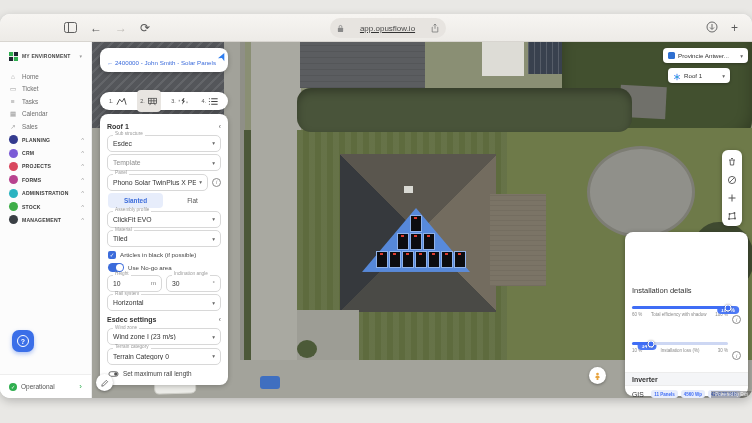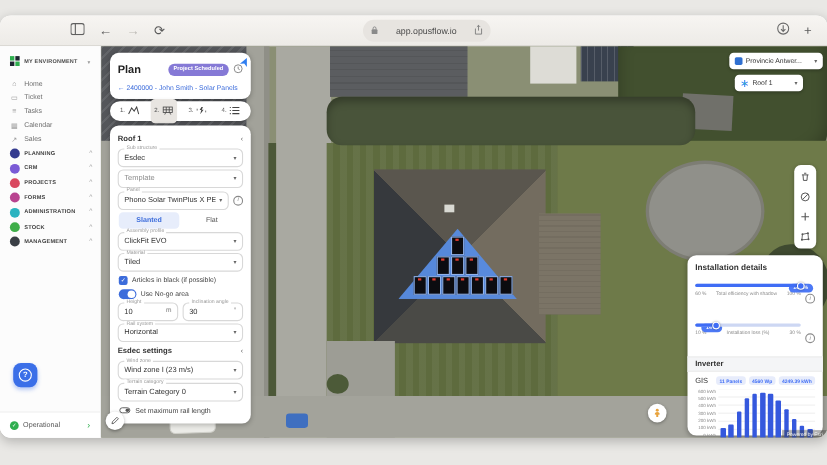--- a/index.html
+++ b/index.html
@@ -23,21 +23,21 @@
   }
   .traffic { position:absolute; left:14px; top:9px; display:flex; gap:7px; }
   .traffic span { width:10px; height:10px; border-radius:50%; display:block; }
   .nav-ic { position:absolute; top:0; height:28px; display:flex; align-items:center; }
   .nav-ic.g1 { left:64px; gap:13px; }
   .glyph-btn { font-size:12px; color:#5a5a5a; line-height:1; }
   .glyph-btn.dim { color:#bdbab5; }
   .url-pill {
     position:absolute; left:330px; top:4px; width:116px; height:20px;
     background:#e7e4e0; border-radius:10px;
-    display:flex; align-items:center; padding:0 7px; gap:4px;
+    display:flex; align-items:center; padding:0 7px; gap:4px;text-decoration:underline;
   }
   .url-text { flex:1; text-align:center; font-size:8px; color:#4a4a4a; }
   .chrome-right { position:absolute; right:14px; top:0; height:28px; display:flex; align-items:center; gap:13px; }
   
   .app { position:absolute; top:28px; left:0; right:0; bottom:0; display:flex; }
   
   .sidebar { width:92px; flex:none; background:#fcfcfc; border-right:1px solid #ececec; position:relative; }
   .logo-row { display:flex; align-items:center; justify-content:space-between; padding:9px 8px 4px 9px; }
   .logo { font-size:12.5px; font-weight:800; color:#1c2b4a; letter-spacing:-.4px; }
   .collapse { color:#3b6fe8; font-size:9px; font-weight:700; }
@@ -167,21 +167,21 @@
   .pill .chev { font-size:5.5px; color:#666; }
   .region-ic { width:7px; height:7px; background:#2f6fd0; border-radius:1.5px; flex:none;
     display:grid; place-items:center; color:#fff; font-size:5px; font-weight:700; }
   
   .tools { position:absolute; left:630px; top:108px; width:20px; height:76px; z-index:20;
     background:#fff; border-radius:6px; box-shadow:0 1px 4px rgba(0,0,0,.3);
     display:flex; flex-direction:column; align-items:center; justify-content:space-around; padding:3px 0; }
   
   .install { position:absolute; left:533px; top:190px; width:123px; height:164px; z-index:20;
     background:#fff; border-radius:8px; box-shadow:0 1px 5px rgba(0,0,0,.3); padding:6px 7px 4px; }
-  .inst-title { font-size:7.5px; font-weight:700; color:#333; }
+  .inst-title { font-size:7.5px; font-weight:400; color:#333;margin-top:48px; }
   .slider-blk { position:relative; margin-top:3px; height:25px; }
   .s-badge { position:absolute; top:0; transform:translateX(-50%); background:#4d79f6; color:#fff;
     font-size:4.8px; font-weight:700; padding:1.5px 4px; border-radius:6px; white-space:nowrap; }
   .s-track { position:relative; height:3px; background:#cdd7f3; border-radius:2px; margin:11px 13px 0 0; }
   .s-fill { height:100%; background:#3f6df5; border-radius:2px; }
   .s-thumb { position:absolute; top:50%; transform:translate(-50%,-50%); width:7px; height:7px;
     border-radius:50%; background:#3f6df5; border:1.5px solid #fff; box-shadow:0 0 2px rgba(0,0,0,.4); }
   .s-info { position:absolute; right:0; top:9px; }
   .s-labels { display:flex; justify-content:space-between; font-size:4.5px; color:#8a8a8a;
     margin:3px 13px 0 0; }
@@ -388,30 +388,20 @@
           <div class="pv" style="left: 362px; top: 209px;"></div>
         </div>
       <div class="m-drive"></div>
       <div class="m-road-b"></div>
       <div class="m-car-white"></div>
       <div class="m-car-blue"></div>
       <div class="m-bush-bl"></div>
       <div class="cursor-mark">➤</div>
 
       <div class="card plan-card">
-        <div class="plan-top">
-          <span class="plan-title">Plan</span>
-          <span class="plan-badge" style="background: rgb(133, 121, 214);">Project Scheduled</span>
-          <span>
-            <svg width="9" height="9" viewBox="0 0 10 10">
-                <circle cx="5" cy="5" r="4" fill="none" stroke="#8a8a8a"></circle>
-                <path d="M5 2.8V5l1.6 1" fill="none" stroke="#8a8a8a"></path>
-              </svg>
-          </span>
-        </div>
         <div class="plan-link">← 2400000 - John Smith - Solar Panels</div>
       </div>
 
       <div class="card steps-card">
         <span class="step">
           <span class="step-num">1.</span>
           <span><svg width="11" height="9" viewBox="0 0 12 9">
                 <path d="M1 8 4 2l2.5 3L9 1l2 7" fill="none" stroke="#444" stroke-width="1"></path>
               </svg></span>
         </span>

